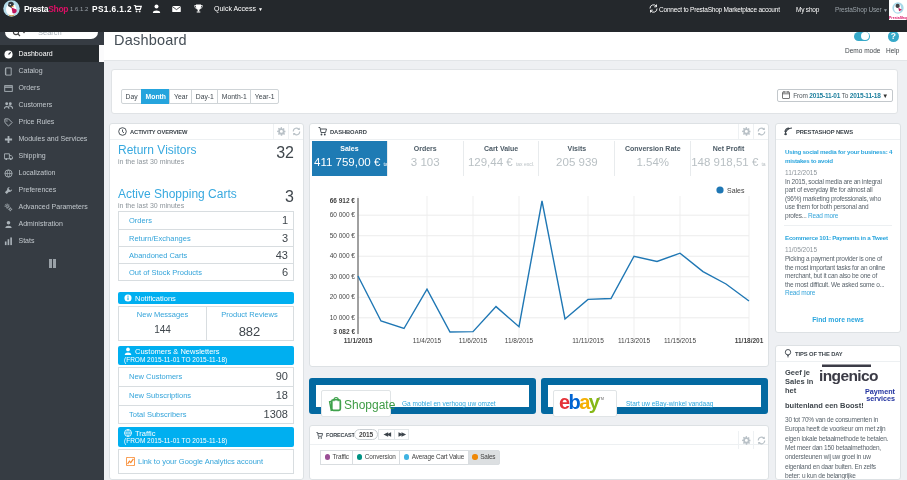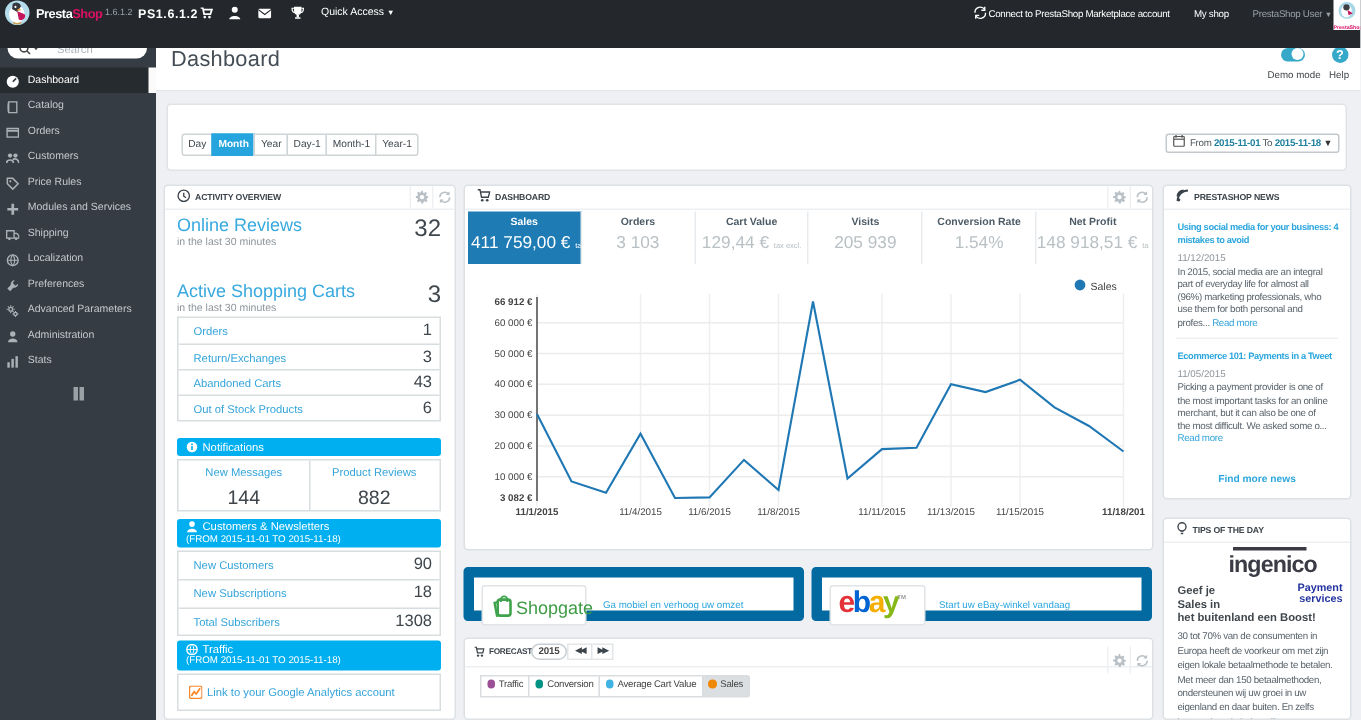--- a/index.html
+++ b/index.html
@@ -269,21 +269,21 @@
         <div class="hc">
           <svg width="9" height="9" viewBox="0 0 10 10">
             <path d="M1.4 5 A3.6 3.6 0 0 1 8.1 3.1 M8.6 5 A3.6 3.6 0 0 1 1.9 6.9" stroke="#b9c1c7" fill="none" stroke-width="1.2"></path>
             <path d="M8.6 0.6 V3.4 H5.8 Z M1.4 9.4 V6.6 H4.2 Z" fill="#b9c1c7"></path>
           </svg>
         </div>
       </div>
   </div>
   <div style="position:absolute;left:8px;right:9px;top:21px">
     <div class="bigstat">
-        <div class="t">Online Reviews</div>
+        <div class="t">Return Visitors</div>
         <div class="v">32</div>
         <div class="s">in the last 30 minutes</div>
       </div>
     <div class="bigstat" style="margin-top:24px">
         <div class="t">Active Shopping Carts</div>
         <div class="v">3</div>
         <div class="s">in the last 30 minutes</div>
       </div>
     <div class="dtable">
       <div class="drow">
@@ -305,21 +305,21 @@
     </div>
     <div class="bluebar" style="margin-top:11px"><svg width="8" height="8" viewBox="0 0 9 9">
           <circle cx="4.5" cy="4.5" r="4" fill="#fff"></circle>
           <rect x="3.9" y="3.8" width="1.2" height="3" fill="#00aff0"></rect>
           <rect x="3.9" y="1.9" width="1.2" height="1.2" fill="#00aff0"></rect>
         </svg>Notifications</div>
     <div class="dtable" style="height:35px;position:relative">
       <div style="position:absolute;left:50%;top:0;bottom:0;width:1px;background:#d8dde0"></div>
       <div style="position:absolute;left:0;width:50%;text-align:center;top:3px;font-size:7.5px" class="link">New Messages</div>
       <div style="position:absolute;right:0;width:50%;text-align:center;top:3px;font-size:7.5px" class="link">Product Reviews</div>
-      <div style="position:absolute;left:0;width:50%;text-align:center;top:17px;font-size:13px;color:#3f464c">144</div>
+      <div style="position:absolute;left:0;width:50%;text-align:center;top:17px;font-size:10px;color:#3f464c">144</div>
       <div style="position:absolute;right:0;width:50%;text-align:center;top:17px;font-size:13px;color:#3f464c">882</div>
     </div>
     <div class="bluebar" style="margin-top:5px"><svg width="8" height="8" viewBox="0 0 9 9">
           <circle cx="4.5" cy="2.7" r="2.1" fill="#fff"></circle>
           <path d="M0.8 9 C0.8 5.3 8.2 5.3 8.2 9 Z" fill="#fff"></path>
         </svg>Customers &amp; Newsletters<div class="sub">(FROM 2015-11-01 TO 2015-11-18)</div></div>
     <div class="dtable">
       <div class="drow" style="height:18.4px">
           <div class="lbl">New Customers</div>
           <div class="val">90</div>
@@ -514,17 +514,17 @@
       </svg>TIPS OF THE DAY
   </div>
   <div style="position:absolute;left:9px;right:5px;top:17px">
     <div style="float:right;width:77px;text-align:right;margin-top:1px">
       <svg style="display:block" width="76" height="21" viewBox="0 0 76 21">
           <path d="M4 1.8 H53" stroke="#3b3b46" stroke-width="2.4"></path>
           <text x="1" y="17" font-size="15.5" font-weight="bold" fill="#3b3b46" font-family="Liberation Sans" letter-spacing="-0.6">ingenico</text>
         </svg>
       <div style="font-size:7.2px;font-weight:bold;color:#2233a0;line-height:7px;margin-top:3px">Payment<br>services</div>
     </div>
-    <div style="font-size:7.5px;font-weight:bold;color:#3f464c;line-height:8.8px;padding-top:27px">Geef je Sales in het buitenland een Boost!</div>
+    <div style="font-size:7.5px;font-weight:bold;color:#3f464c;line-height:8.8px;padding-top:6px">Geef je Sales in het buitenland een Boost!</div>
     <div style="clear:both"></div>
     <div style="font-size:6.5px;letter-spacing:-0.22px;color:#5a646c;line-height:9.4px;margin-top:4px;white-space:nowrap">30 tot 70% van de consumenten in<br>Europa heeft de voorkeur om met zijn<br>eigen lokale betaalmethode te betalen.<br>Met meer dan 150 betaalmethoden,<br>ondersteunen wij uw groei in uw<br>eigenland en daar buiten. En zelfs<br>beter: u kun de belangrijke<br>betaalmethoden activeren met een</div>
   </div>
 </div>
 
 </body></html>

